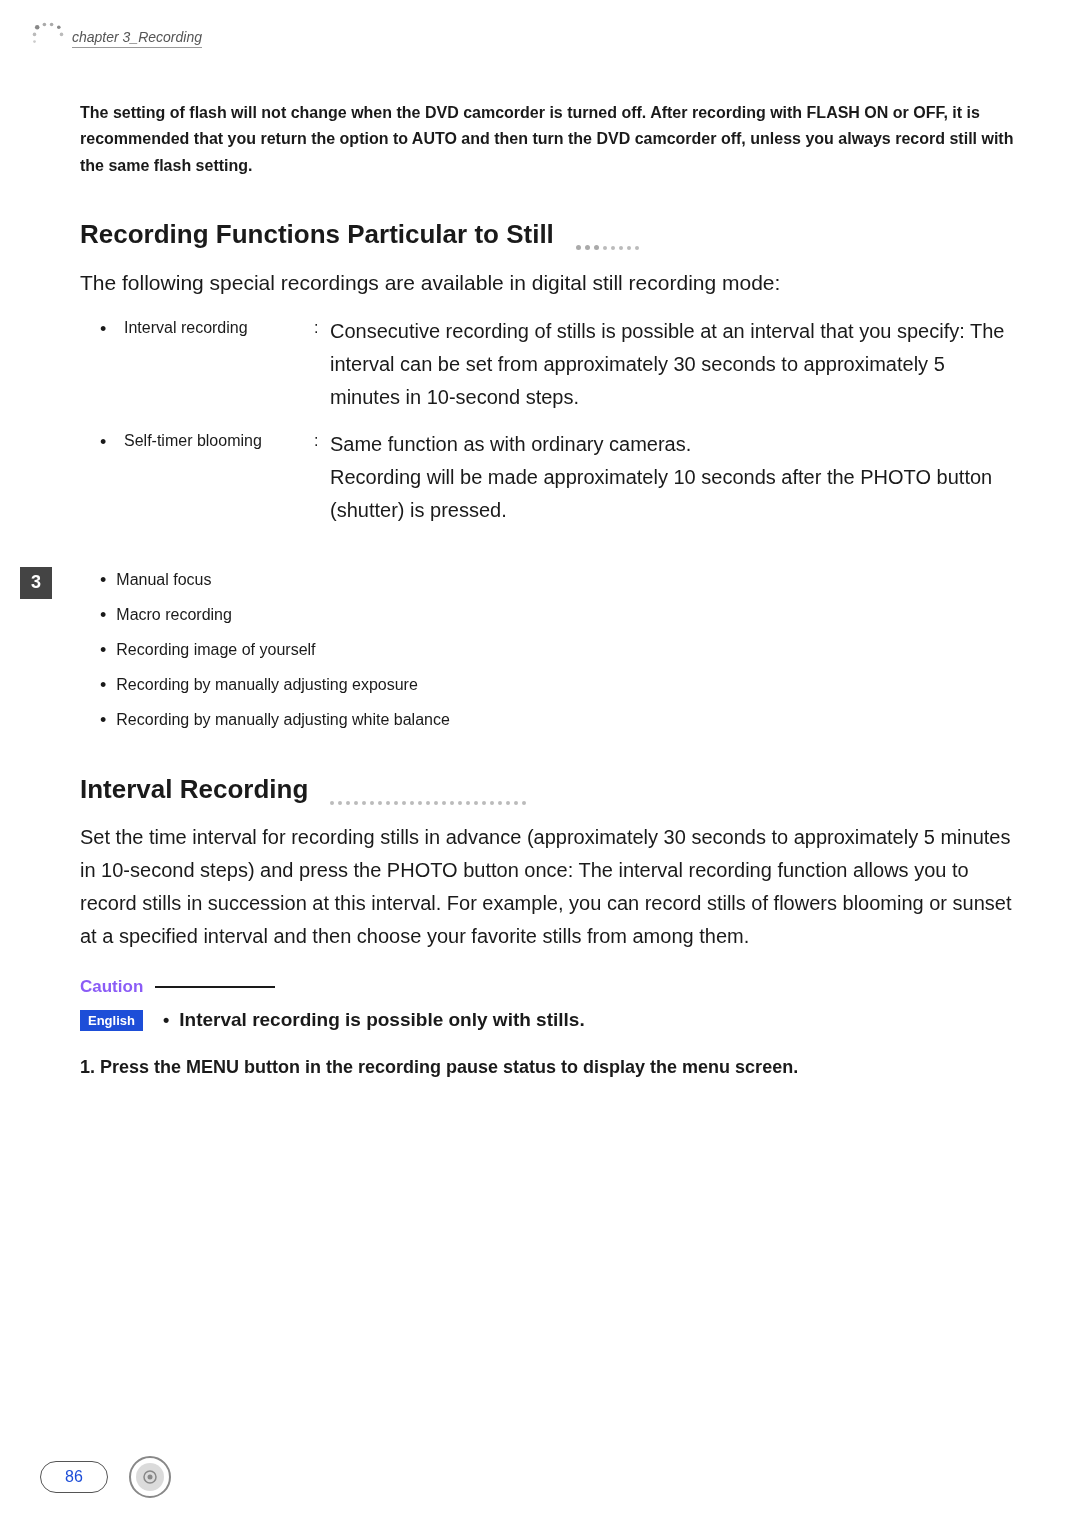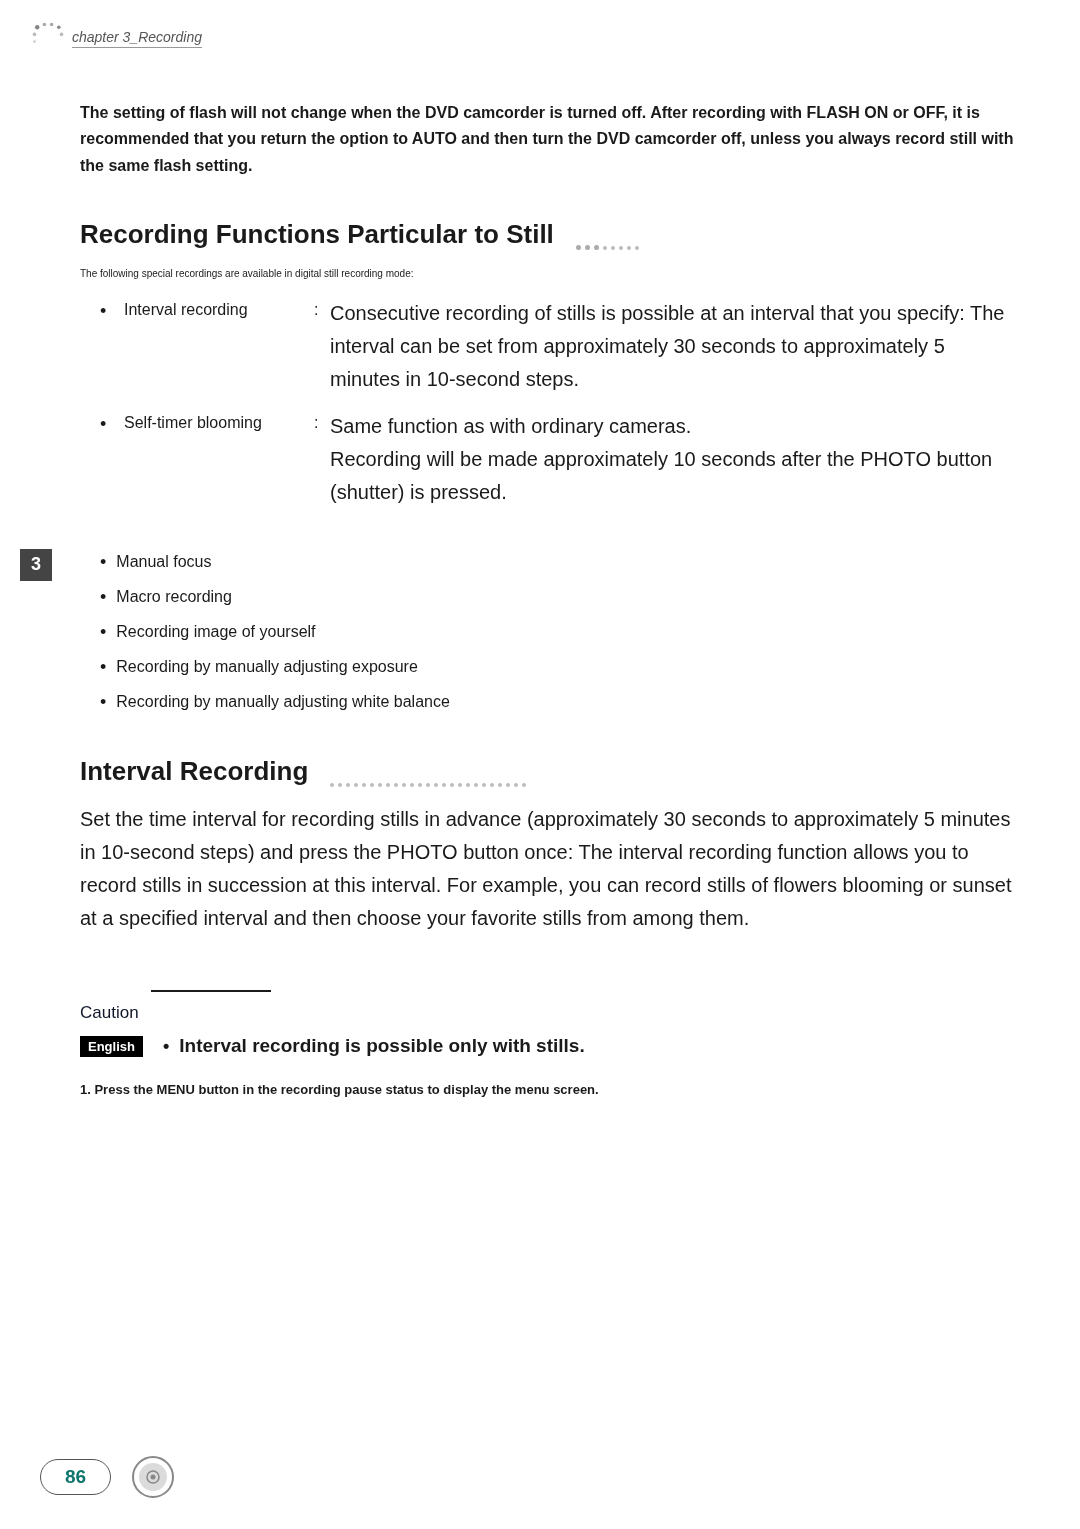--- a/index.html
+++ b/index.html
@@ -76,21 +76,21 @@
     }
 
     .section-heading-text {
       font-size: 26px;
       font-weight: bold;
       color: #1a1a1a;
     }
 
     
     .section-intro {
-      font-size: 10px;
+      font-size: 21px;
       line-height: 1.65;
       margin-bottom: 14px;
       color: #1a1a1a;
     }
 
     
     .definition-list {
       margin-left: 20px;
       margin-bottom: 20px;
     }
@@ -197,23 +197,22 @@
 
     .caution-header {
       display: flex;
       align-items: center;
       gap: 12px;
       margin-bottom: 10px;
     }
 
     .caution-title {
       font-size: 17px;
-      font-weight: normal;
-      color: #0f172a;
-      margin-top: 44px;
+      font-weight: bold;
+      color: #8b5cf6;
     }
 
     .caution-line {
       flex: 1;
       max-width: 120px;
       height: 2px;
       background: #1a1a1a;
     }
 
     .english-badge {
@@ -221,21 +220,21 @@
       left: -80px;
       background: #333333;
       color: #ffffff;
       font-size: 13px;
       font-weight: bold;
       padding: 3px 7px;
     }
 
     
     .step-instruction {
-      font-size: 13px;
+      font-size: 18px;
       font-weight: bold;
       line-height: 1.5;
       color: #1a1a1a;
       margin-top: 20px;
     }
 
     
     .page-footer {
       position: absolute;
       bottom: 30px;
@@ -243,23 +242,23 @@
       right: 0;
       display: flex;
       align-items: center;
       padding: 0 40px;
     }
 
     .page-number-box {
       border: 1.5px solid #555555;
       border-radius: 20px;
       padding: 6px 24px;
-      font-size: 19px;
-      font-weight: bold;
-      color: #0f766e;
+      font-size: 16px;
+      font-weight: normal;
+      color: #1d4ed8;
     }
 
     .footer-disc-icon {
       margin-left: 20px;
       width: 44px;
       height: 44px;
     }
 
     
     .dots-row {
@@ -403,21 +402,21 @@
       </div>
 
       <p class="interval-paragraph">Set the time interval for recording stills in advance (approximately 30 seconds to approximately 5 minutes in 10-second steps) and press the PHOTO button once: The interval recording function allows you to record stills in succession at this interval. For example, you can record stills of flowers blooming or sunset at a specified interval and then choose your favorite stills from among them.</p>
 
       <div class="caution-section">
         <div class="caution-header">
           <span class="caution-title">Caution</span>
           <div class="caution-line"></div>
         </div>
         <div style="position:relative; display:flex; align-items:center; gap: 10px; margin-left:0;">
-          <div class="english-badge" style="position:relative; left:0; background:#000000; color:#fff; font-size:13px; font-weight:bold; padding:3px 8px; white-space:nowrap; margin-right:10px;">English</div>
+          <div class="english-badge" style="position:relative; left:0; background:#1d4ed8; color:#fff; font-size:13px; font-weight:bold; padding:3px 8px; white-space:nowrap; margin-right:10px;">English</div>
           <span class="simple-bullet" style="font-size:18px; font-weight:bold;">•</span>
           <span style="font-size:19px; font-weight:bold; color:#1a1a1a;">Interval recording is possible only with stills.</span>
         </div>
       </div>
 
       <p class="step-instruction">1.  Press the MENU button in the recording pause status to display the menu screen.</p>
 
     </div>
 
   </div>

